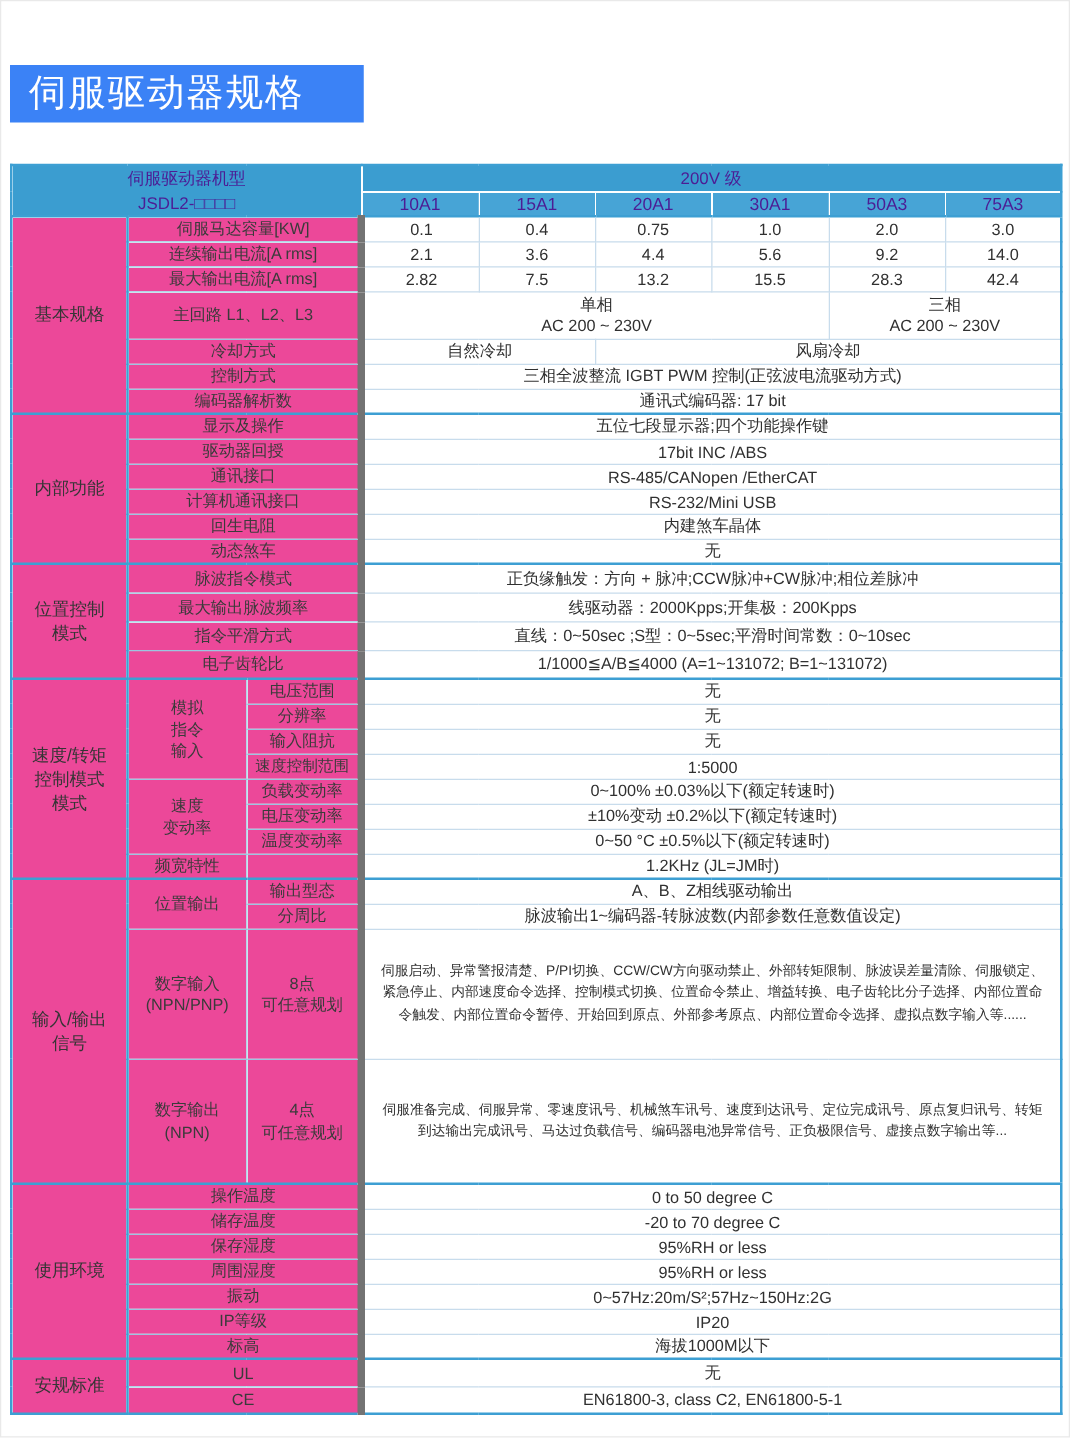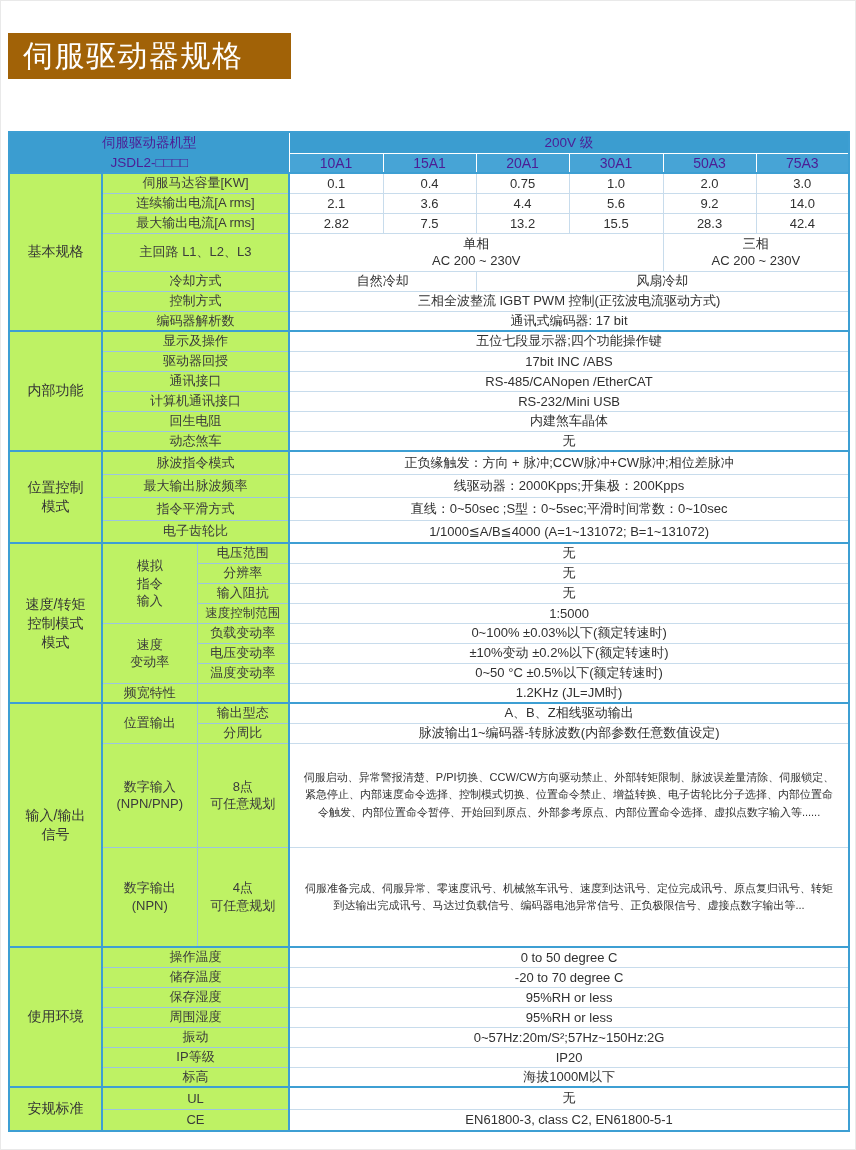--- a/index.html
+++ b/index.html
@@ -4,47 +4,47 @@
 <style>
   html,body{margin:0;padding:0;}
   body{
     width:856px;height:1150px;position:relative;background:#ffffff;
     font-family:"Liberation Sans","DejaVu Sans",sans-serif;
     color:#333;overflow:hidden;
   }
   .frame{position:absolute;inset:0;border:1px solid #e9e9e9;pointer-events:none;}
 
   .title-banner{
-    position:absolute;left:8px;top:33px;width:268px;height:46px;
-    background:#a16207;color:#fff;font-size:30px;line-height:46px;
+    position:absolute;left:8px;top:52px;width:268px;height:46px;
+    background:#3b82f6;color:#fff;font-size:30px;line-height:46px;
     padding-left:15px;letter-spacing:1.5px;font-weight:500;
   }
 
   table.spec{
     position:absolute;left:8px;top:131px;width:840px;
     border-collapse:collapse;table-layout:fixed;
     font-size:13px;color:#3b3b3b;
   }
   td{padding:0 4px;text-align:center;vertical-align:middle;
      border:1px solid #C8DCEC;overflow:hidden;}
 
   
   tr.hdr td{background:#3B9DD0;color:#4c1d95;border:1px solid rgba(255,255,255,0.0);}
   td.hdr-model{background:#3B9DD0;font-size:13.5px;line-height:1.45;}
   td.hdr-volt{border-left:1px solid rgba(255,255,255,.55);font-size:13.5px;}
   tr.hdr2 td{background:#47A4D6;border-left:1px solid rgba(255,255,255,.6);
              border-top:1px solid rgba(255,255,255,.45);font-size:14px;}
 
   
-  .sec,.lab,.sub1,.sub2{background:#bef264;}
+  .sec,.lab,.sub1,.sub2{background:#ec4899;}
   .lab,.sub1,.sub2{border-color:#9CC5E0;}
   .sec{border:2px solid #3D9FD3;font-size:14px;color:#353535;}
   .lab{border-right:2px solid #3D9FD3;}
   .sub2{border-right:2px solid #3D9FD3;margin-left:34px;}
-  .vfirst{border-left:1px solid #737373;}
+  .vfirst{border-left:6px solid #737373;}
   tr.sec-top td{border-top:2px solid #3D9FD3;}
   table.spec{border:2px solid #3D9FD3;}
 
   .pre{white-space:pre-line;line-height:1.35;text-align:center;}
   .val{background:#fff;color:#303030;}
   .small{font-size:12.5px;}
   .longtext{font-size:11px;line-height:1.58;padding:5px 10px;color:#303030;}
 
   .h19{height:19px}.h20{height:20px}.h22{height:22px}.h23{height:23px}
   .h38{height:38px}.h78{height:100px}.h104{height:104px}

